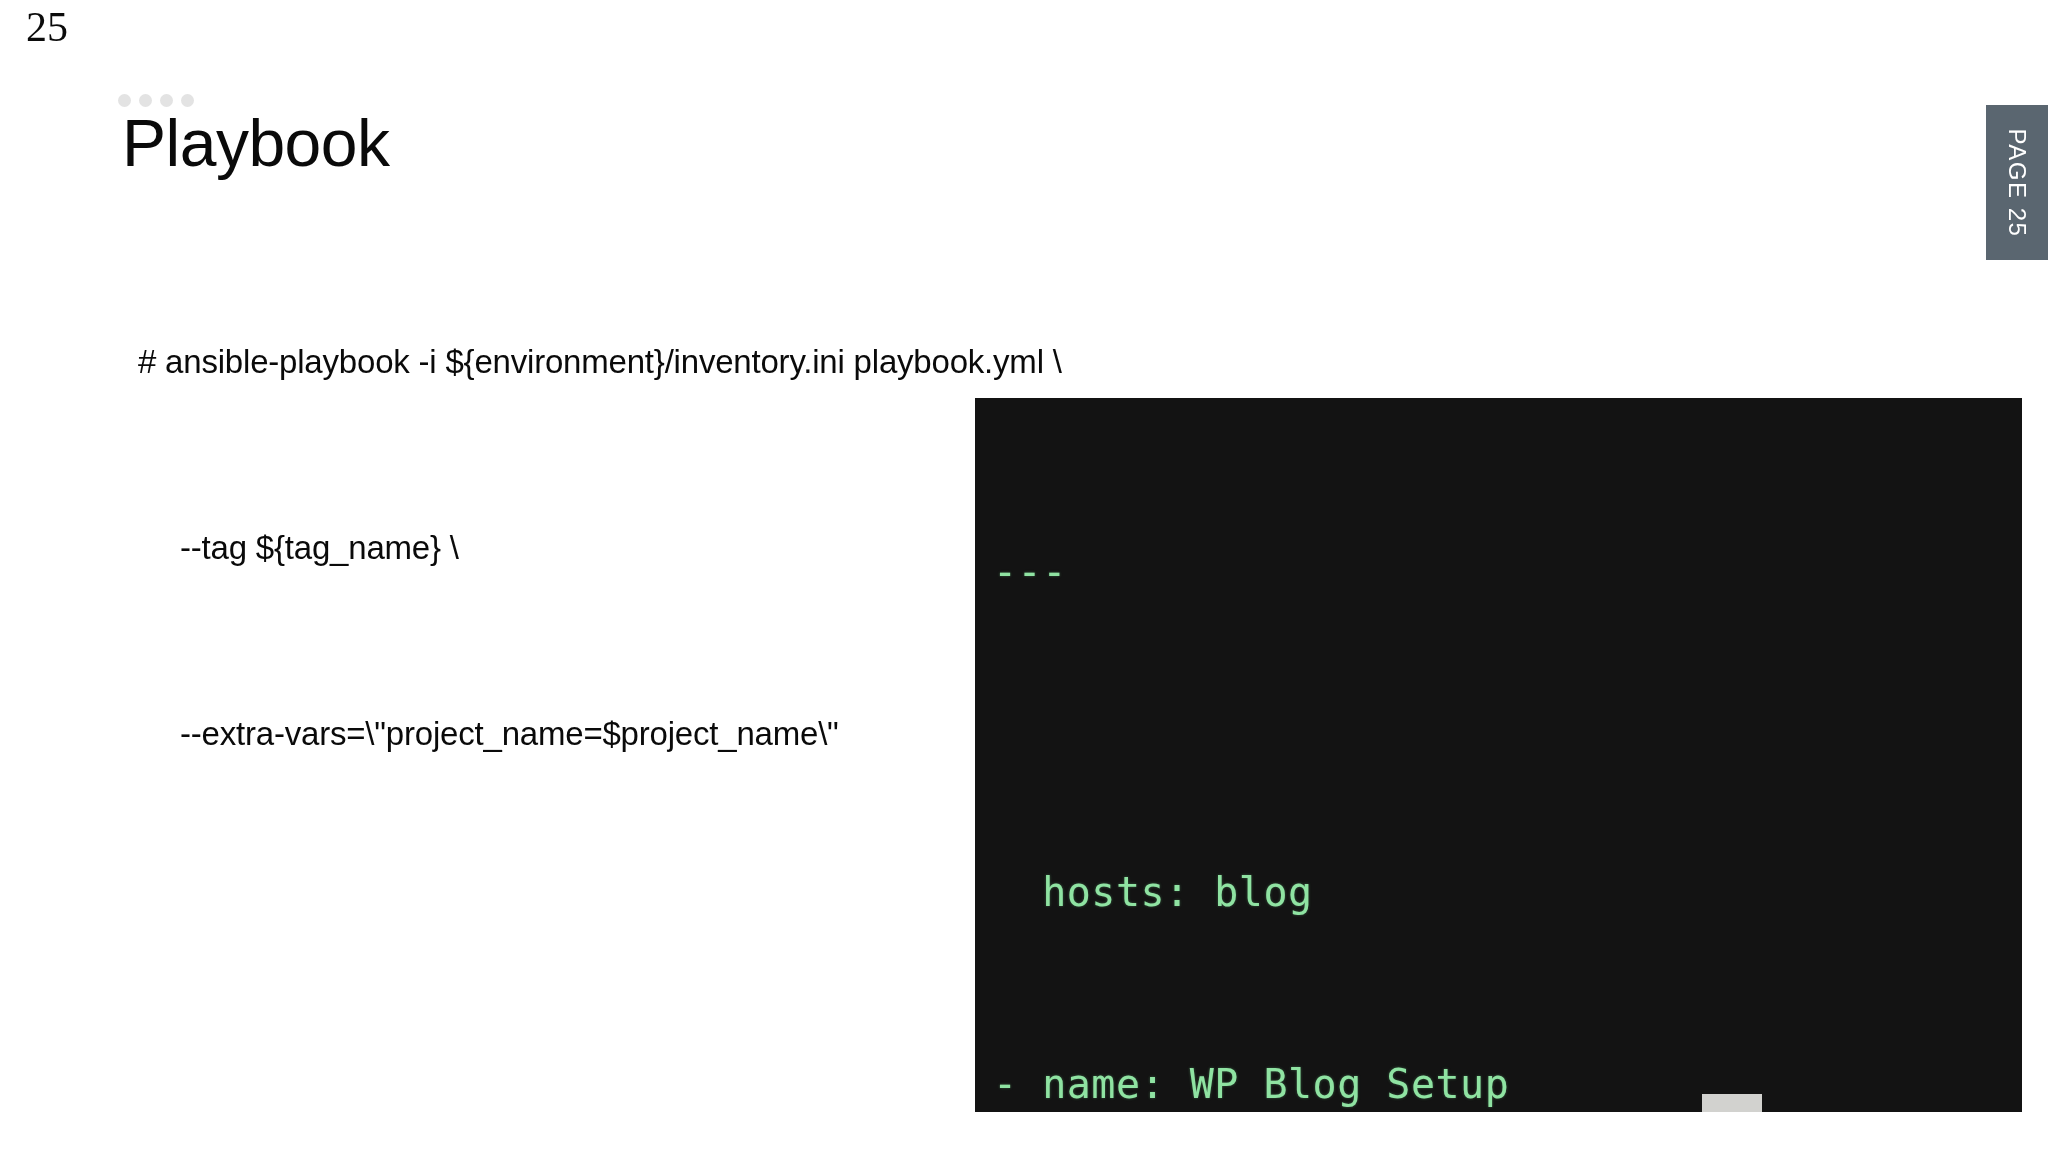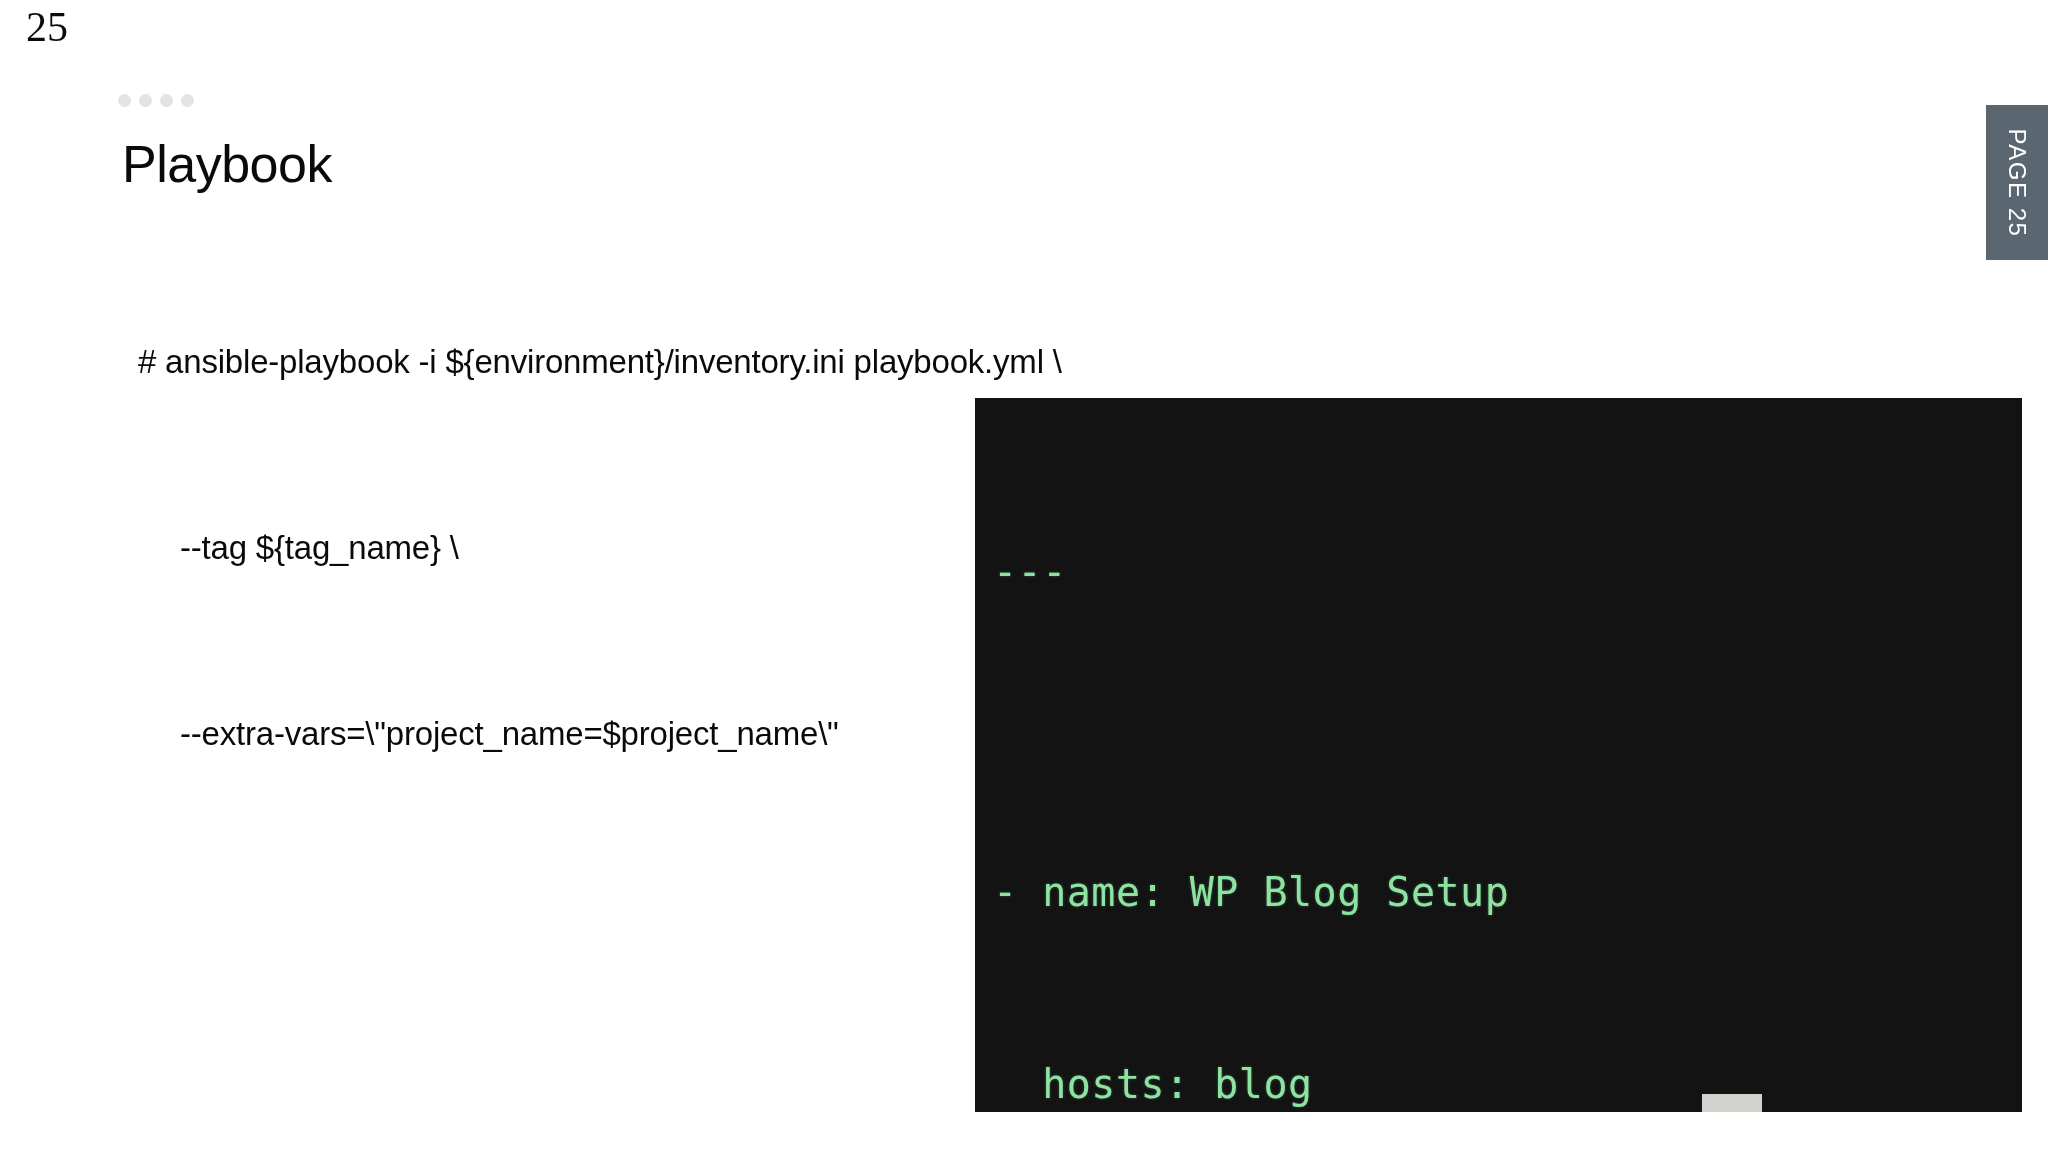--- a/index.html
+++ b/index.html
@@ -36,22 +36,22 @@
   }
   #dots .dot {
     width:13px; height:13px;
     border-radius:50%;
     background:#e3e3e3;
   }
 
   
   #page-title {
     position:absolute;
-    left:122px; top:138px;
-    font-size:52px;
+    left:122px; top:110px;
+    font-size:66px;
     line-height:1.02;
     font-weight:400;
     color:#0a0a0a;
     font-family:"Liberation Sans", sans-serif;
     letter-spacing:-0.5px;
   }
 
   
   #command-block {
     position:absolute;
@@ -141,22 +141,22 @@
   <div id="command-block">
     <span class="cmd-line"># ansible-playbook -i ${environment}/inventory.ini playbook.yml \</span>
     <span class="cmd-line indent">--tag ${tag_name} \</span>
     <span class="cmd-line indent">--extra-vars=\"project_name=$project_name\"</span>
   </div>
 
   <div id="terminal">
     <div id="terminal-code">
       <span class="yline">---</span>
       <span class="yline"></span>
+      <span class="yline">  hosts: blog</span>
       <span class="yline">- name: WP Blog Setup</span>
-      <span class="yline">  hosts: blog</span>
       
       
       
       
       
       
       
       
     </div>
   </div>

